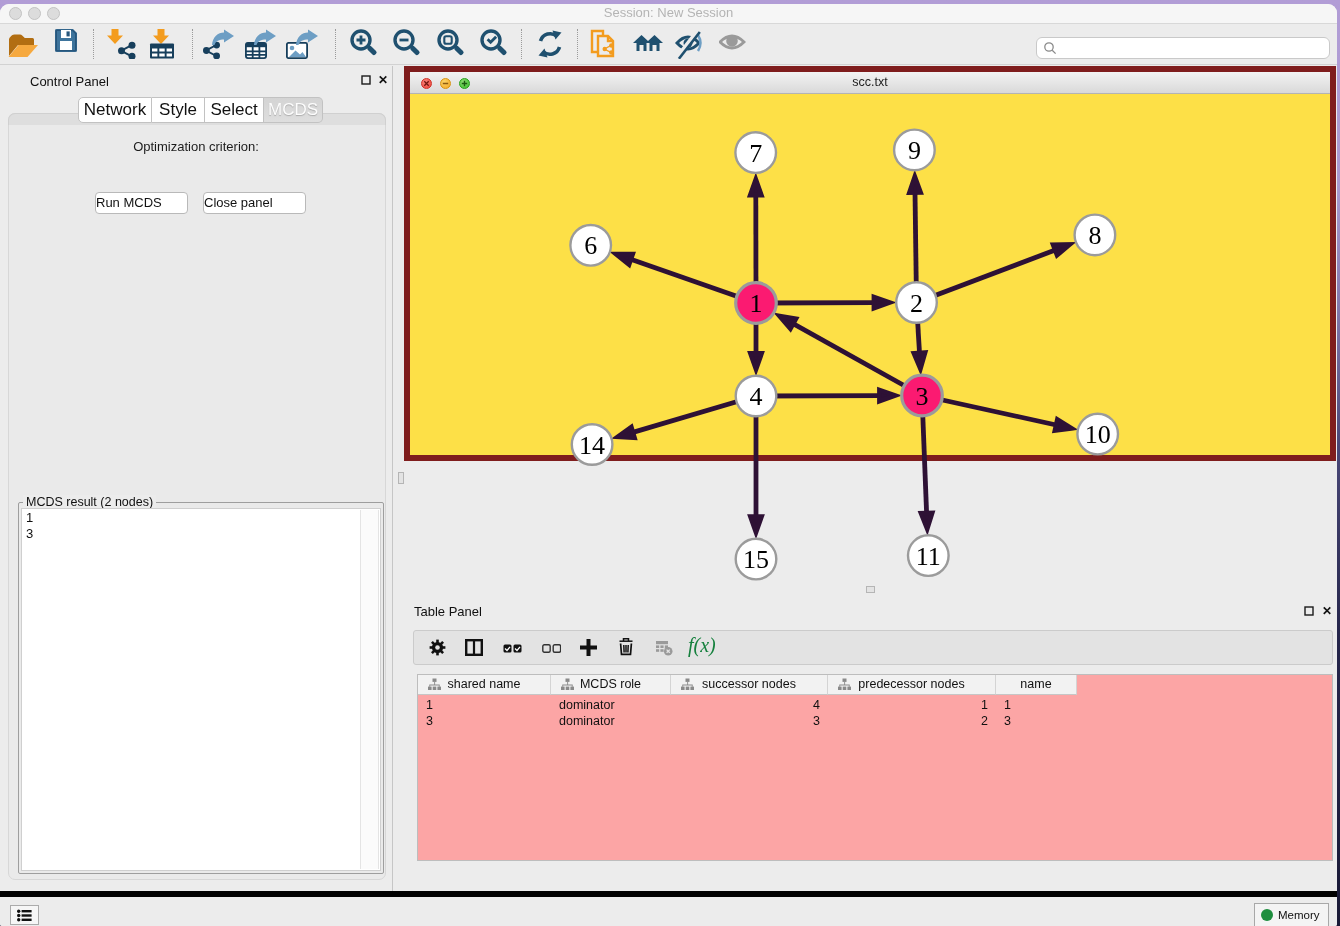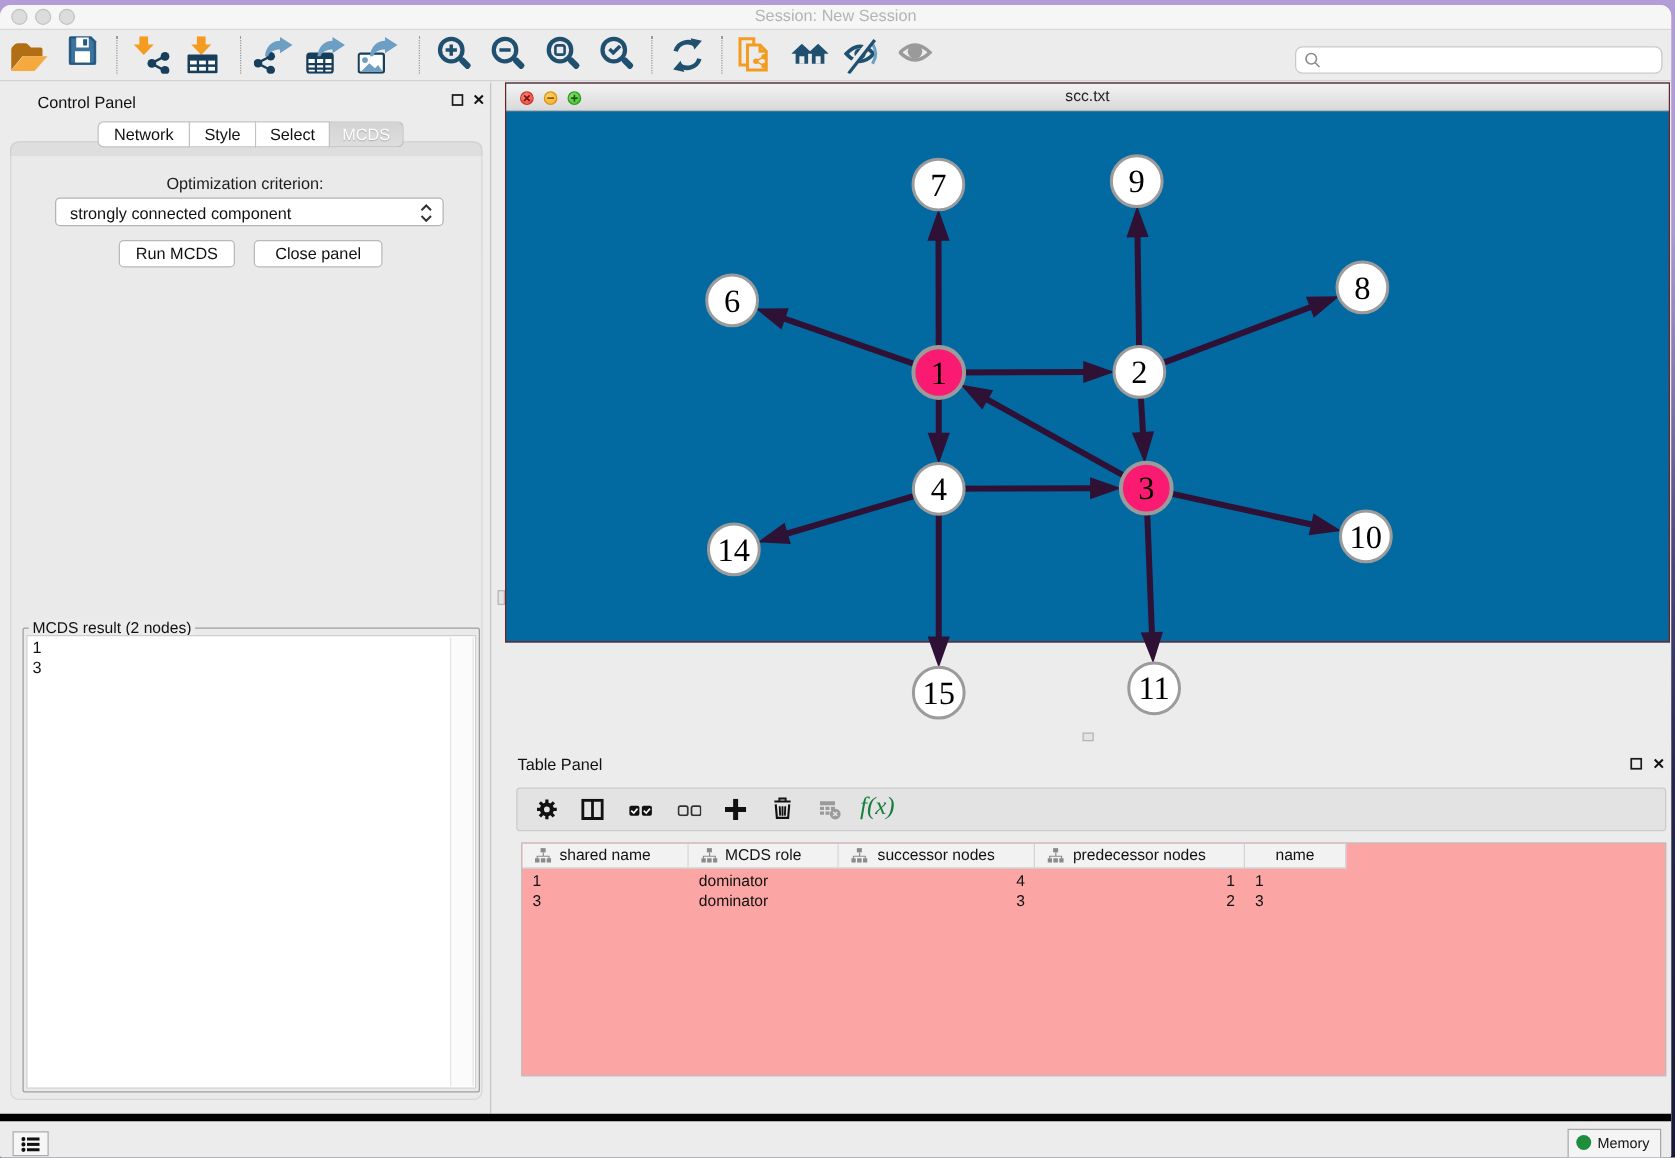--- a/index.html
+++ b/index.html
@@ -14,35 +14,35 @@
 #wtitle{position:absolute;top:1px;width:100%;text-align:center;font-size:13px;color:#b4b4b4}
 
 #toolbar{position:absolute;left:0;top:20px;width:100%;height:40px;background:#ececec;border-bottom:1px solid #d2d2d2}
 .tsep{position:absolute;top:5px;height:30px;width:0;border-left:1px dotted #9a9a9a}
 .ticon{position:absolute;top:5px}
 #search{position:absolute;left:1036px;top:13px;width:292px;height:20px;background:#fff;border:1px solid #c9c9c9;border-radius:6px}
 
 #cpanel{position:absolute;left:0;top:62px;width:392px;height:825px;background:#ececec;border-right:1px solid #c6c6c6}
 #cpanel .ptitle{position:absolute;left:30px;top:8px;font-size:13px;color:#111}
 .pbtns{position:absolute;top:7px;font-size:12px;color:#111}
-.tabs{position:absolute;font-size:13px;display:flex}
+.tabs{position:absolute;font-size:17px;display:flex}
 .tab{background:#fff;border:1px solid #c2c2c2;border-left:none;padding:2px 0;text-align:center;color:#111}
 .tab.first{border-left:1px solid #c2c2c2;border-radius:5px 0 0 5px}
 .tab.sel{background:linear-gradient(#d4d4d4,#dedede);color:#fdfdfd;border-radius:0 5px 5px 0;text-shadow:0 1px 1px #aaa}
 #innerpanel{position:absolute;left:8px;top:47px;width:376px;height:765px;background:#eaeaea;border:1px solid #d7d7d7;border-radius:7px}
 #ibandtop{position:absolute;left:8px;top:47px;width:376px;height:11px;background:#dedede;border:1px solid #d0d0d0;border-bottom:none;border-radius:7px 7px 0 0}
 .ctext{position:absolute;width:100%;text-align:center;font-size:13px;color:#1c1c1c}
 #combo{position:absolute;left:44px;top:92px;width:311px;height:23px;background:#fff;border:1px solid #b4b4b4;border-radius:4px;font-size:13px;color:#111;line-height:23px;padding-left:11px;box-sizing:border-box}
-.btn{position:absolute;height:20px;background:#fff;border:1px solid #b9b9b9;border-radius:4px;font-size:13px;color:#111;text-align:center;line-height:20px}
+.btn{position:absolute;height:20px;background:#fff;border:1px solid #b9b9b9;border-radius:4px;font-size:13px;color:#111;line-height:20px}
 #fieldset{position:absolute;left:18px;top:436px;width:364px;height:370px;border:1px solid #9e9e9e;border-radius:2px}
 #fieldlegend{position:absolute;left:4px;top:-8px;background:#ececec;padding:0 3px;font-size:12.5px;color:#111}
 #ftext{position:absolute;left:2px;top:5px;width:358px;height:361px;background:#fff;border:1px solid #cfcfcf;font-size:13px;color:#111}
 #fscroll{position:absolute;right:1px;top:1px;width:17px;height:359px;background:#fbfbfb;border-left:1px solid #e4e4e4;border-right:1px solid #e4e4e4}
 
-#netwin{position:absolute;left:404px;top:62px;width:932px;height:448px;background:#0369a1;border:1px solid #7f1d1d;box-sizing:border-box}
+#netwin{position:absolute;left:404px;top:62px;width:932px;height:395px;background:#fde047;border:6px solid #7f1d1d;box-sizing:border-box}
 #nettitle{position:absolute;left:0;top:0;width:100%;height:21px;background:linear-gradient(#f3f3f3,#d9d9d9);border-bottom:1px solid #b4b4b4}
 #nettitle .t{position:absolute;top:3px;width:100%;text-align:center;font-size:12.5px;color:#222}
 .mtl{position:absolute;top:6px;width:11px;height:11px;border-radius:50%;box-sizing:border-box}
 .graph{position:absolute;left:4px;top:22px}
 
 #tpanel{position:absolute;left:400px;top:588px;width:937px;height:299px;background:#ececec}
 #tpanel .ptitle{position:absolute;left:14px;top:12px;font-size:13px;color:#111}
 #ttoolbar{position:absolute;left:13px;top:38px;width:918px;height:33px;background:#e3e3e3;border:1px solid #cbcbcb;border-radius:3px}
 #ttable{position:absolute;left:17px;top:82px;width:914px;height:185px;background:#fca5a5;border:1px solid #bdbdbd}
 .thead{position:absolute;top:0;height:19px;background:#f2f2f2;border-right:1px solid #d4d4d4;border-bottom:1px solid #c6c6c6;font-size:12.5px;color:#111;text-align:center;line-height:19px}
@@ -218,24 +218,20 @@
     <div class="pbtns" style="left:378px;font-weight:bold">✕</div>
     <div id="innerpanel"></div>
     <div id="ibandtop"></div>
     <div class="tabs" style="left:78px;top:31px">
       <div class="tab first" style="width:72px">Network</div>
       <div class="tab" style="width:52px">Style</div>
       <div class="tab" style="width:58px">Select</div>
       <div class="tab sel" style="width:58px">MCDS</div>
     </div>
     <div class="ctext" style="top:73px">Optimization criterion:</div>
-    <div id="combo">strongly connected component<svg style="position:absolute;right:8px;top:4px" width="10" height="15" viewBox="0 0 10 15">
-          <path d="M1.2 5.2 L5 1.4 L8.8 5.2" fill="none" stroke="#333" stroke-width="1.6"></path>
-          <path d="M1.2 9.8 L5 13.6 L8.8 9.8" fill="none" stroke="#333" stroke-width="1.6"></path>
-        </svg></div>
     <div class="btn" style="left:95px;top:126px;width:91px">Run MCDS</div>
     <div class="btn" style="left:203px;top:126px;width:101px">Close panel</div>
     <div id="fieldset">
       <div id="fieldlegend">MCDS result (2 nodes)</div>
       <div id="ftext">
           <div style="padding:1px 0 0 4px;line-height:16px">1<br>3</div>
           <div id="fscroll"></div>
         </div>
     </div>
   </div>

